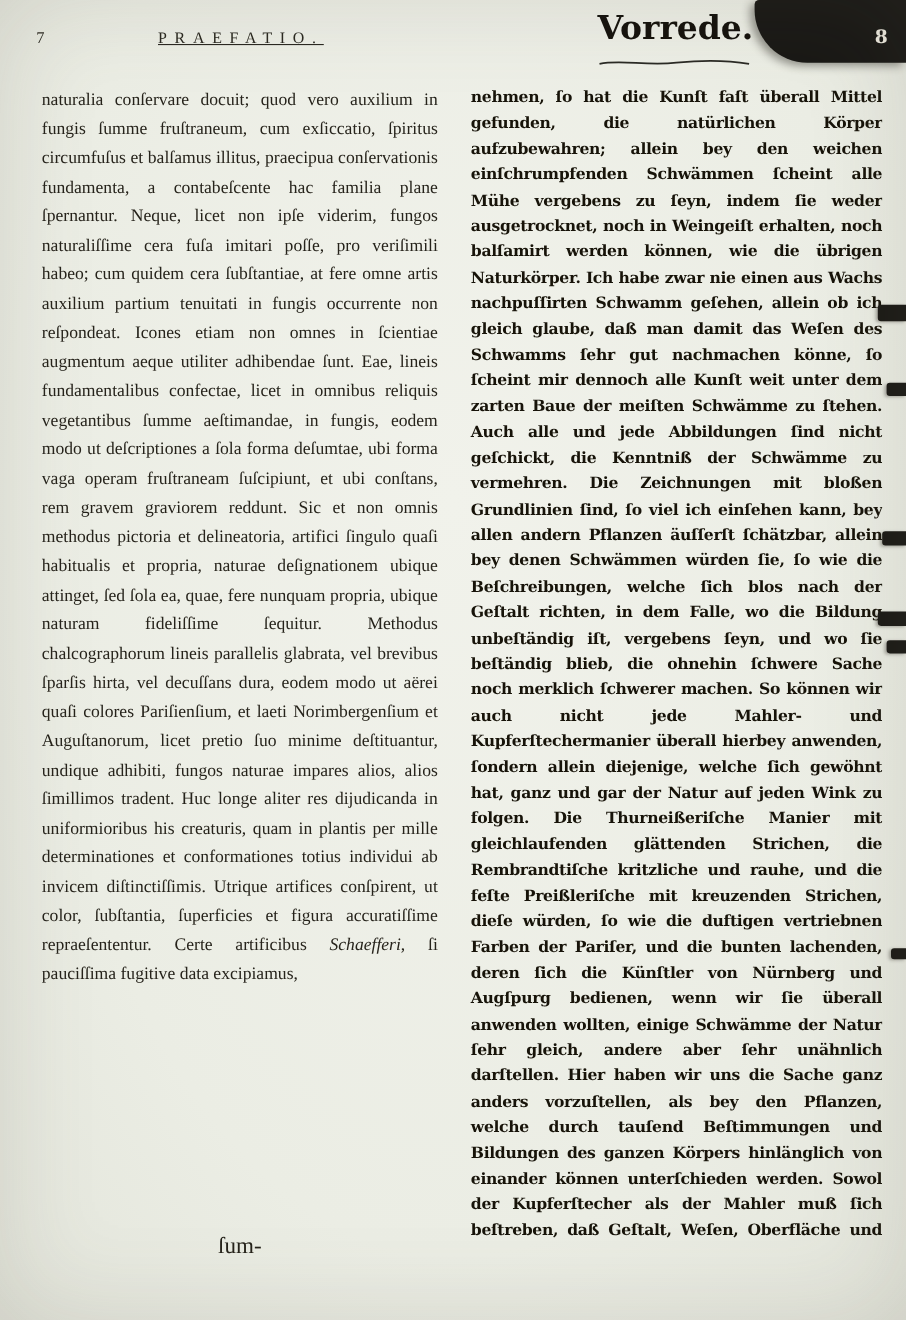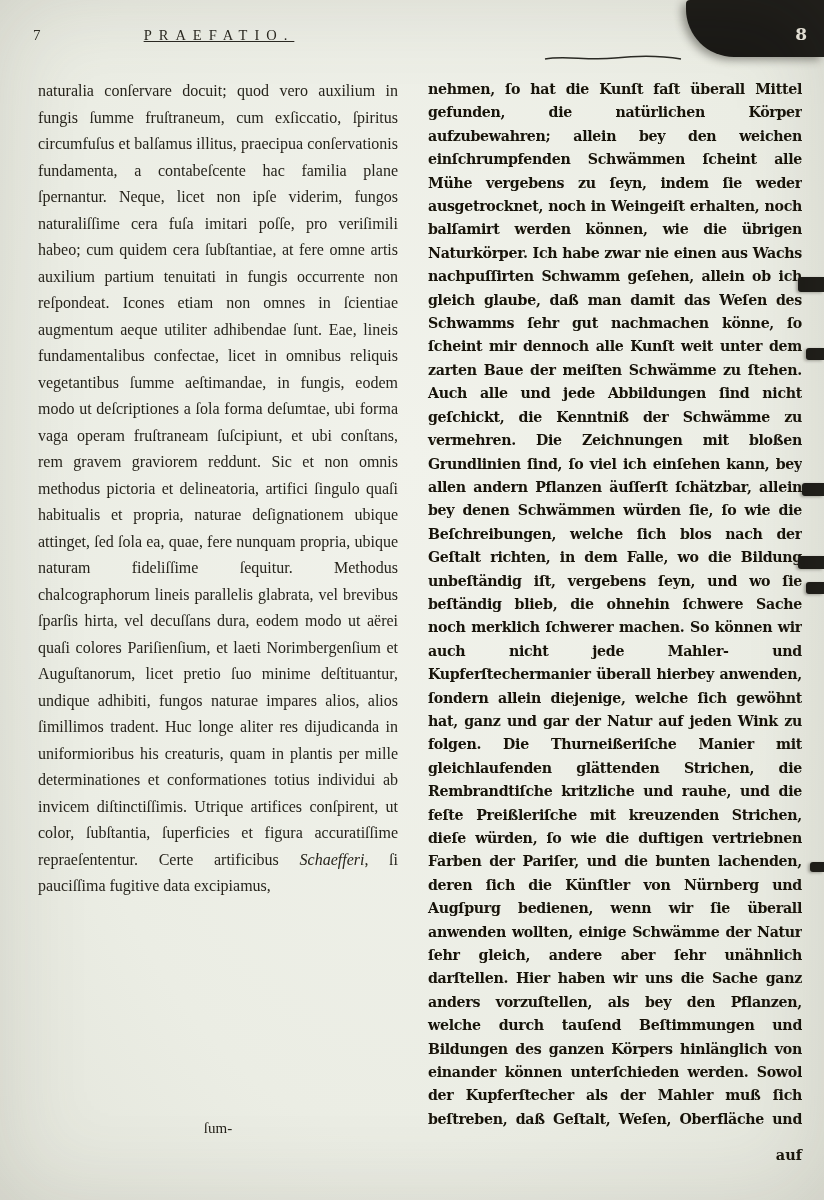--- a/index.html
+++ b/index.html
@@ -62,41 +62,42 @@
   .german-text{
     margin:0;
     font-family:"DejaVu Serif", serif;font-weight:700;
     font-size:14.2px;line-height:23.4px;letter-spacing:-0.3px;
     text-align:justify;color:#171309;
   }
   
   .catch-left{
     position:absolute;left:38px;top:1120px;width:360px;
     text-align:center;font-family:"Liberation Serif", serif;
-    font-size:15px;color:#26231b;
+    font-size:21px;color:#26231b;
   }
   .catch-right{
     position:absolute;left:430px;top:1146px;width:372px;
     text-align:right;font-family:"DejaVu Serif", serif;font-weight:700;
     font-size:14.5px;color:#171309;
   }
   
   .artifact{
     position:absolute;right:0;background:#1b1a16;
     border-radius:3px 0 0 3px;
     box-shadow:-2px 1px 3px rgba(40,38,30,.35);
   }
 </style>
 </head>
 <body>
 
 <div class="page">
 
   <span class="pnum-left">7</span>
   <span class="running-left">PRAEFATIO.</span>
+  <span class="running-right">Vorrede.</span>
 
   <span class="title-rule">
     <svg width="140" height="8" viewBox="0 0 140 8" aria-hidden="true">
       <path d="M2 5 C 22 1, 44 7, 72 4 S 120 2, 138 5" stroke="#2a2a24" stroke-width="1.6" fill="none"></path>
     </svg>
   </span>
 
   <div class="corner-dark">
     <span class="pnum-right">8</span>
   </div>
@@ -104,21 +105,20 @@
   <div class="cols">
     <div class="col-latin">
       <p class="latin-text" lang="la"><span>naturalia conſervare docuit; quod vero auxilium in fungis ſumme fruſtraneum, cum exſiccatio, ſpiritus circumfuſus et balſamus illitus, praecipua conſervationis fundamenta, a contabeſcente hac familia plane ſpernantur.  Neque, licet non ipſe viderim, fungos naturaliſſime cera fuſa imitari poſſe, pro veriſimili habeo; cum quidem cera ſubſtantiae, at fere omne artis auxilium partium tenuitati in fungis occurrente non reſpondeat.  Icones etiam non omnes in ſcientiae augmentum aeque utiliter adhibendae ſunt.  Eae, lineis fundamentalibus confectae, licet in omnibus reliquis vegetantibus ſumme aeſtimandae, in fungis, eodem modo ut deſcriptiones a ſola forma deſumtae, ubi forma vaga operam fruſtraneam ſuſcipiunt, et ubi conſtans, rem gravem graviorem reddunt.  Sic et non omnis methodus pictoria et delineatoria, artifici ſingulo quaſi habitualis et propria, naturae deſignationem ubique attinget, ſed ſola ea, quae, fere nunquam propria, ubique naturam fideliſſime ſequitur.  Methodus chalcographorum lineis parallelis glabrata, vel brevibus ſparſis hirta, vel decuſſans dura, eodem modo ut aërei quaſi colores Pariſienſium, et laeti Norimbergenſium et Auguſtanorum, licet pretio ſuo minime deſtituantur, undique adhibiti, fungos naturae impares alios, alios ſimillimos tradent.  Huc longe aliter res dijudicanda in uniformioribus his creaturis, quam in plantis per mille determinationes et conformationes totius individui ab invicem diſtinctiſſimis.  Utrique artifices conſpirent, ut color, ſubſtantia, ſuperficies et figura accuratiſſime repraeſententur.  Certe artificibus </span><span class="it">Schaefferi</span><span>, ſi pauciſſima fugitive data excipiamus,</span></p>
     </div>
     <div class="col-german">
       <p class="german-text" lang="de">nehmen, ſo hat die Kunſt faſt überall Mittel gefunden, die natürlichen Körper aufzubewahren; allein bey den weichen einſchrumpfenden Schwämmen ſcheint alle Mühe vergebens zu ſeyn, indem ſie weder ausgetrocknet, noch in Weingeiſt erhalten, noch balſamirt werden können, wie die übrigen Naturkörper.  Ich habe zwar nie einen aus Wachs nachpuſſirten Schwamm geſehen, allein ob ich gleich glaube, daß man damit das Weſen des Schwamms ſehr gut nachmachen könne, ſo ſcheint mir dennoch alle Kunſt weit unter dem zarten Baue der meiſten Schwämme zu ſtehen.  Auch alle und jede Abbildungen ſind nicht geſchickt, die Kenntniß der Schwämme zu vermehren.  Die Zeichnungen mit bloßen Grundlinien ſind, ſo viel ich einſehen kann, bey allen andern Pflanzen äuſſerſt ſchätzbar, allein bey denen Schwämmen würden ſie, ſo wie die Beſchreibungen, welche ſich blos nach der Geſtalt richten, in dem Falle, wo die Bildung unbeſtändig iſt, vergebens ſeyn, und wo ſie beſtändig blieb, die ohnehin ſchwere Sache noch merklich ſchwerer machen.  So können wir auch nicht jede Mahler- und Kupferſtechermanier überall hierbey anwenden, ſondern allein diejenige, welche ſich gewöhnt hat, ganz und gar der Natur auf jeden Wink zu folgen.  Die Thurneißeriſche Manier mit gleichlaufenden glättenden Strichen, die Rembrandtiſche kritzliche und rauhe, und die feſte Preißleriſche mit kreuzenden Strichen, dieſe würden, ſo wie die duftigen vertriebnen Farben der Pariſer, und die bunten lachenden, deren ſich die Künſtler von Nürnberg und Augſpurg bedienen, wenn wir ſie überall anwenden wollten, einige Schwämme der Natur ſehr gleich, andere aber ſehr unähnlich darſtellen.  Hier haben wir uns die Sache ganz anders vorzuſtellen, als bey den Pflanzen, welche durch tauſend Beſtimmungen und Bildungen des ganzen Körpers hinlänglich von einander können unterſchieden werden.  Sowol der Kupferſtecher als der Mahler muß ſich beſtreben, daß Geſtalt, Weſen, Oberfläche und Farbe des Schwamms</p>
     </div>
   </div>
 
   <div class="catch-left">ſum-</div>
-  <div class="catch-right">auf</div>
 
   <div class="artifact" style="top:277px;height:15px;width:26px;"></div>
   <div class="artifact" style="top:348px;height:12px;width:18px;"></div>
   <div class="artifact" style="top:483px;height:13px;width:22px;"></div>
   <div class="artifact" style="top:556px;height:13px;width:26px;"></div>
   <div class="artifact" style="top:582px;height:12px;width:18px;"></div>
   <div class="artifact" style="top:862px;height:10px;width:14px;"></div>
 
 </div>
 

